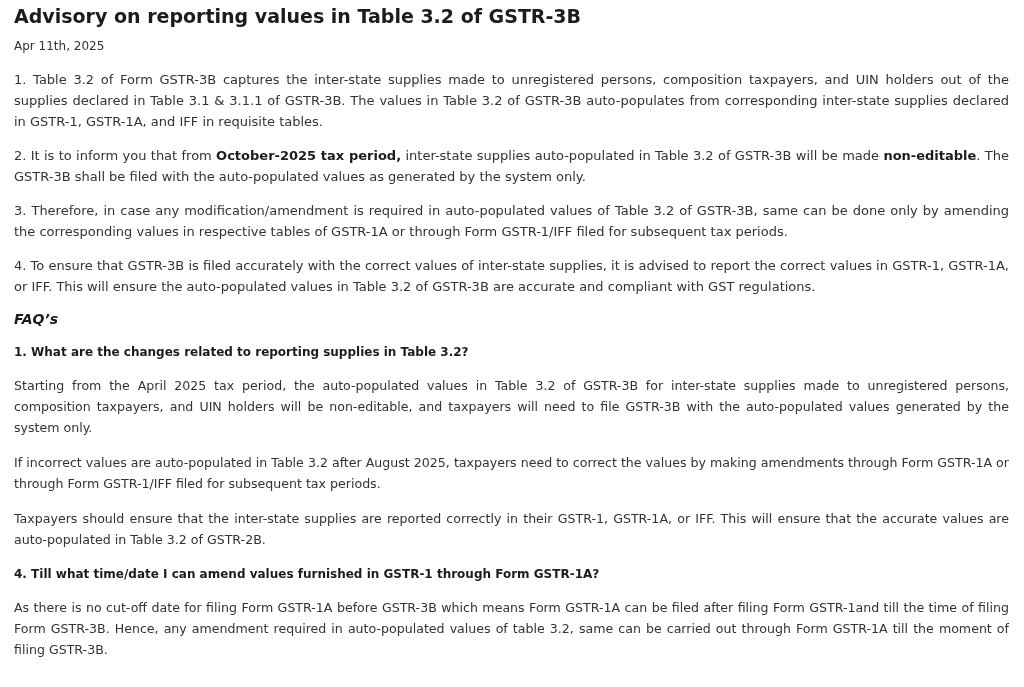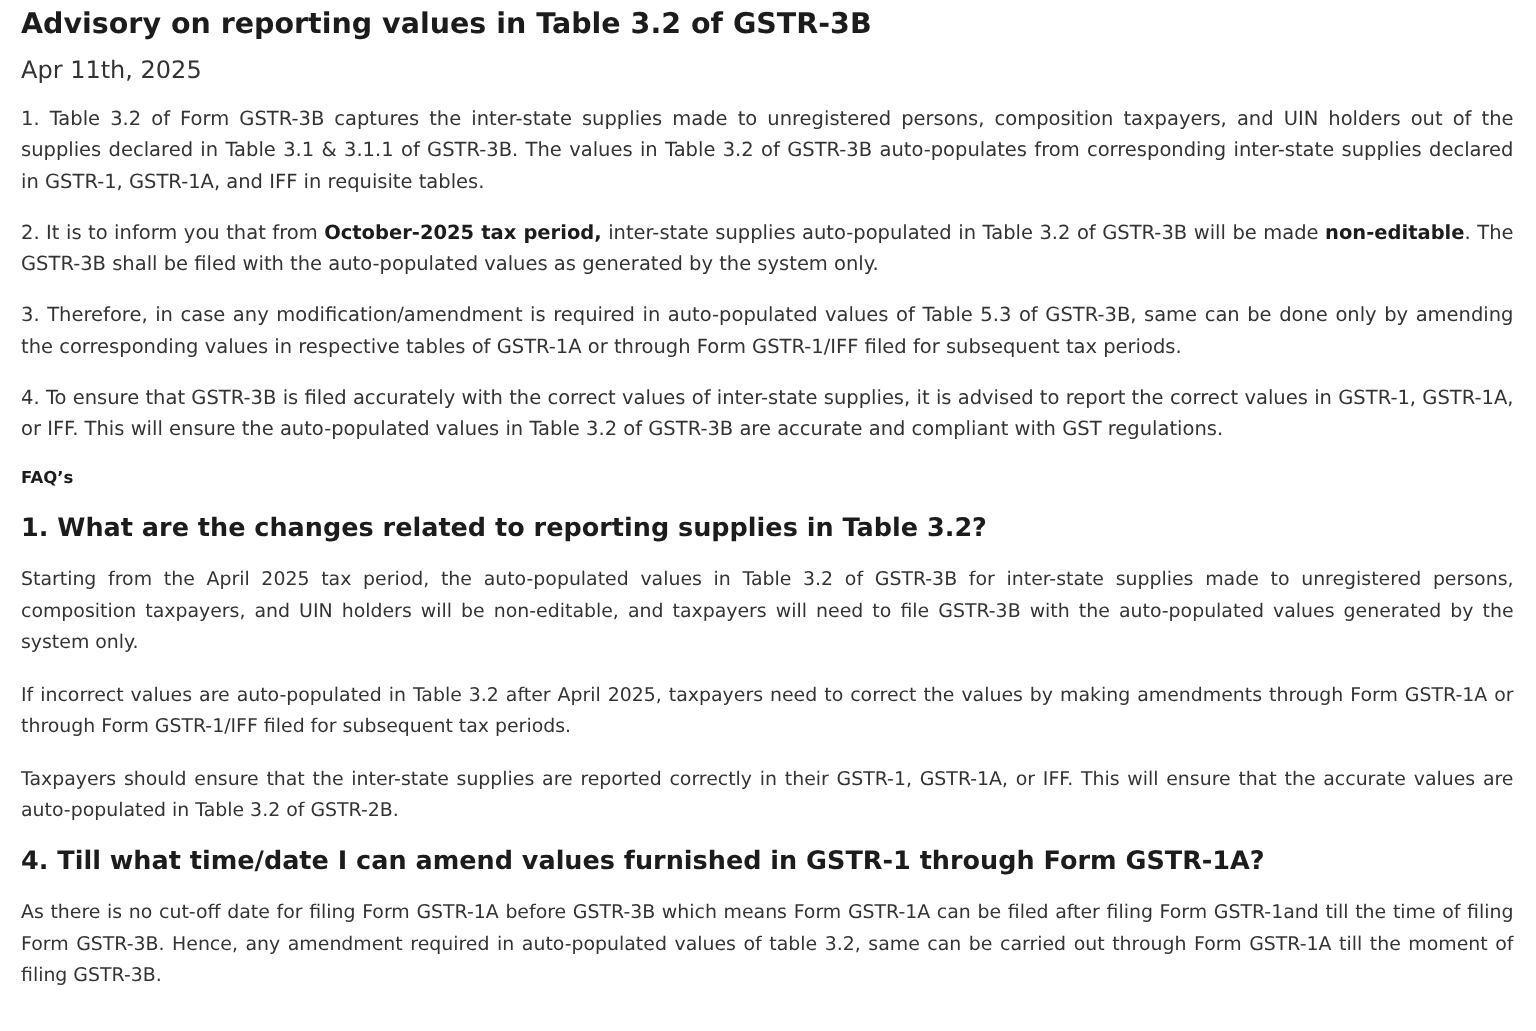--- a/index.html
+++ b/index.html
@@ -13,62 +13,62 @@
     width:1024px;height:687px;overflow:hidden;
     background:var(--bg);
     font-family:"DejaVu Sans","Liberation Sans",sans-serif;
     color:var(--body-text);
   }
   .doc{padding:6px 15px 0 14px;}
   .title{
     font-size:19px;font-weight:bold;color:var(--heading-text);
     margin:0 0 13px 0;line-height:20px;
   }
-  .date{font-size:16px;margin:4px 0 15px 0;line-height:15px;}
+  .date{font-size:12px;margin:4px 0 15px 0;line-height:15px;}
   .para{
     font-size:13px;line-height:21px;text-align:justify;
     margin:0 0 13px 0;
   }
   .para b{font-weight:bold;color:var(--heading-text);}
   .faq-heading{
-    font-size:11px;font-weight:bold;color:var(--heading-text);
-    margin:2px 0 14px 0;line-height:18px;
+    font-size:14px;font-weight:bold;color:var(--heading-text);
+    margin:2px 0 14px 0;line-height:18px;font-style:italic;
   }
   .faq-question{
-    font-size:17px;font-weight:bold;color:var(--heading-text);
+    font-size:12px;font-weight:bold;color:var(--heading-text);
     line-height:21px;text-align:justify;margin:0 0 12px 0;
   }
   .faq-answer{
     font-size:12.6px;line-height:21px;text-align:justify;
     margin:0 0 14px 0;
   }
 </style>
 </head>
 <body>
 
 <div class="doc">
 
   <h1 class="title">Advisory on reporting values in Table 3.2 of GSTR-3B</h1>
 
   <div class="date">Apr 11th, 2025</div>
 
   <p class="para"><span>1. Table 3.2 of Form GSTR-3B captures the inter-state supplies made to unregistered persons, composition taxpayers, and UIN holders out of the supplies declared in Table 3.1 &amp; 3.1.1 of GSTR-3B. The values in Table 3.2 of GSTR-3B auto-populates from corresponding inter-state supplies declared in GSTR-1, GSTR-1A, and IFF in requisite tables.</span></p>
   <p class="para"><span>2. It is to inform you that from </span><b>October-2025 tax period,</b><span> inter-state supplies auto-populated in Table 3.2 of GSTR-3B will be made </span><b>non-editable</b><span>. The GSTR-3B shall be filed with the auto-populated values as generated by the system only.</span></p>
-  <p class="para"><span>3. Therefore, in case any modification/amendment is required in auto-populated values of Table 5.3 of GSTR-3B, same can be done only by amending the corresponding values in respective tables of GSTR-1A or through Form GSTR-1/IFF filed for subsequent tax periods.</span></p>
+  <p class="para"><span>3. Therefore, in case any modification/amendment is required in auto-populated values of Table 3.2 of GSTR-3B, same can be done only by amending the corresponding values in respective tables of GSTR-1A or through Form GSTR-1/IFF filed for subsequent tax periods.</span></p>
   <p class="para"><span>4. To ensure that GSTR-3B is filed accurately with the correct values of inter-state supplies, it is advised to report the correct values in GSTR-1, GSTR-1A, or IFF. This will ensure the auto-populated values in Table 3.2 of GSTR-3B are accurate and compliant with GST regulations.</span></p>
 
   <h2 class="faq-heading">FAQ’s</h2>
 
   <section>
     <h3 class="faq-question">1. What are the changes related to reporting supplies in Table 3.2?</h3>
     <p class="faq-answer">Starting from the April 2025 tax period, the auto-populated values in Table 3.2 of GSTR-3B for inter-state supplies made to unregistered persons, composition taxpayers, and UIN holders will be non-editable, and taxpayers will need to file GSTR-3B with the auto-populated values generated by the system only.</p>
   </section>
 
   <section>
-    <p class="faq-answer">If incorrect values are auto-populated in Table 3.2 after April 2025, taxpayers need to correct the values by making amendments through Form GSTR-1A or through Form GSTR-1/IFF filed for subsequent tax periods.</p>
+    <p class="faq-answer">If incorrect values are auto-populated in Table 3.2 after August 2025, taxpayers need to correct the values by making amendments through Form GSTR-1A or through Form GSTR-1/IFF filed for subsequent tax periods.</p>
   </section>
 
   <section>
     <p class="faq-answer">Taxpayers should ensure that the inter-state supplies are reported correctly in their GSTR-1, GSTR-1A, or IFF. This will ensure that the accurate values are auto-populated in Table 3.2 of GSTR-2B.</p>
   </section>
 
   <section>
     <h3 class="faq-question">4. Till what time/date I can amend values furnished in GSTR-1 through Form GSTR-1A?</h3>
     <p class="faq-answer">As there is no cut-off date for filing Form GSTR-1A before GSTR-3B which means Form GSTR-1A can be filed after filing Form GSTR-1and till the time of filing Form GSTR-3B. Hence, any amendment required in auto-populated values of table 3.2, same can be carried out through Form GSTR-1A till the moment of filing GSTR-3B.</p>
   </section>

